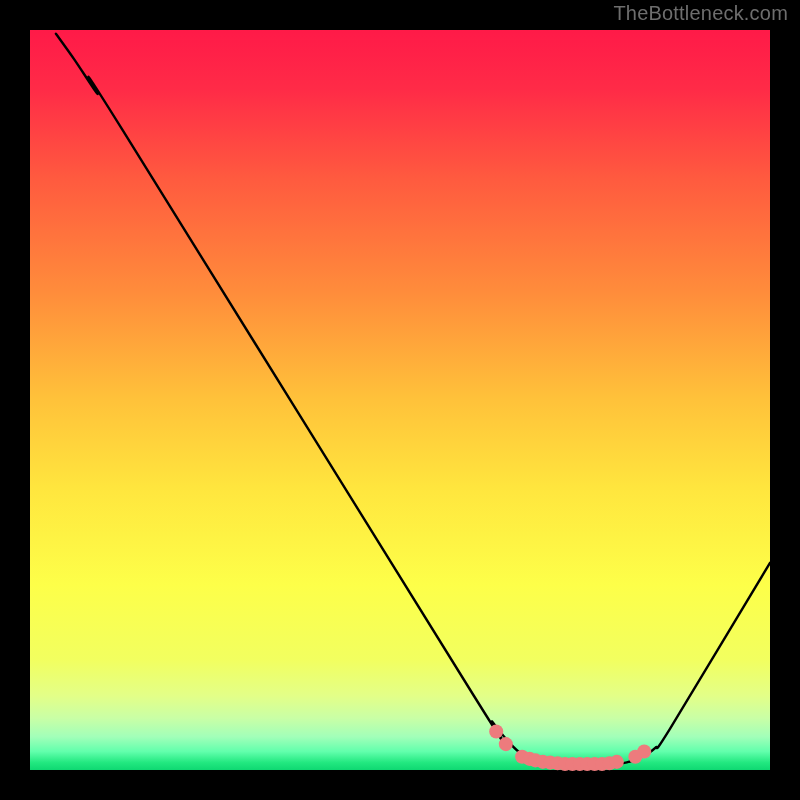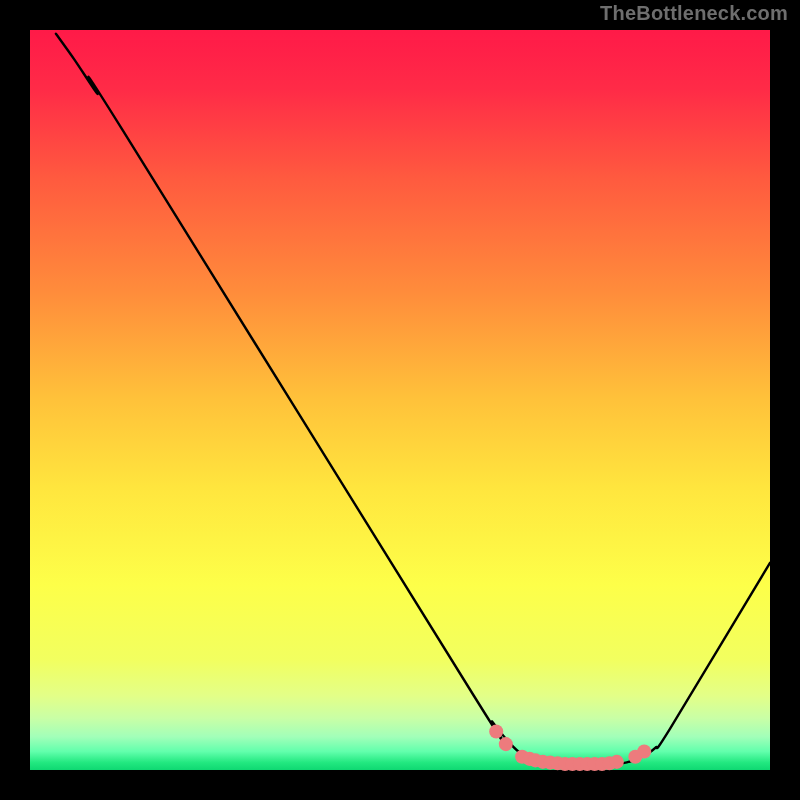--- a/index.html
+++ b/index.html
@@ -16,21 +16,21 @@
     width: 800px;
     height: 800px;
     background: #000000;
   }
   .watermark {
     position: absolute;
     top: 2px;
     right: 12px;
     color: #6e6e6e;
     font-size: 20px;
-    font-weight: 700;
+    font-weight: 400;
     letter-spacing: 0.2px;
   }
   svg {
     display: block;
   }
 </style>
 </head>
 <body>
 
 <div class="stage">

